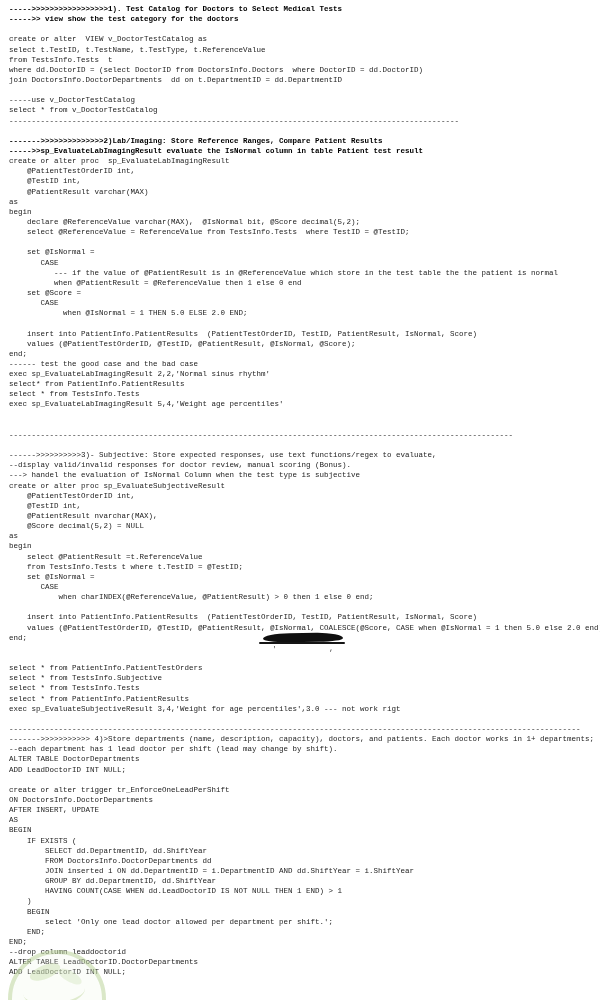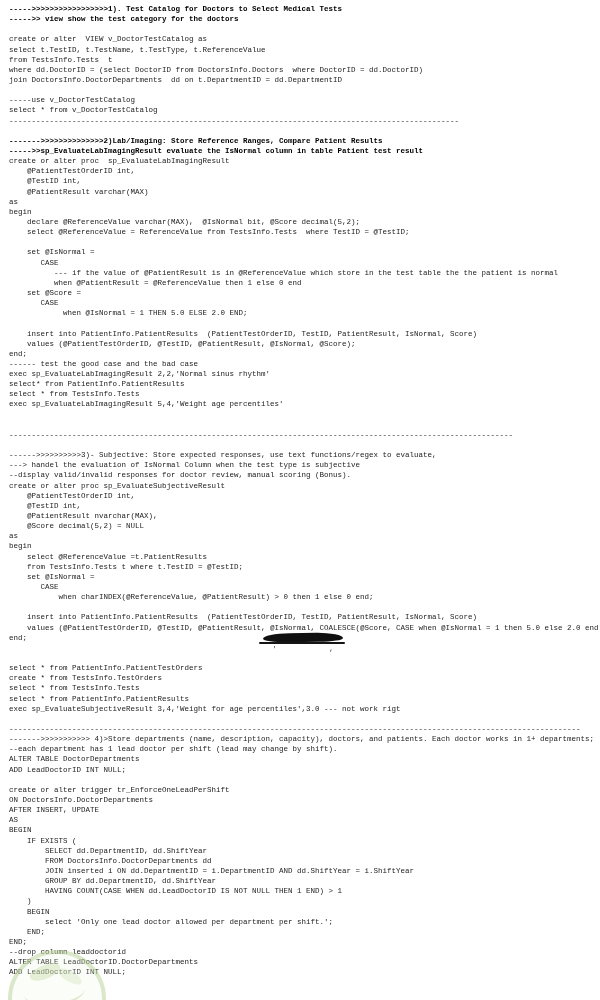--- a/index.html
+++ b/index.html
@@ -149,42 +149,42 @@
       <div class="line">------ test the good case and the bad case</div>
       <div class="line">exec sp_EvaluateLabImagingResult 2,2,'Normal sinus rhythm'</div>
       <div class="line">select* from PatientInfo.PatientResults</div>
       <div class="line">select * from TestsInfo.Tests</div>
       <div class="line">exec sp_EvaluateLabImagingResult 5,4,'Weight age percentiles'</div>
       <div class="line">&nbsp;</div>
       <div class="line">&nbsp;</div>
       <div class="line">----------------------------------------------------------------------------------------------------------------</div>
       <div class="line">&nbsp;</div>
       <div class="line">------&gt;&gt;&gt;&gt;&gt;&gt;&gt;&gt;&gt;&gt;3)- Subjective: Store expected responses, use text functions/regex to evaluate,</div>
+      <div class="line">--display valid/invalid responses for doctor review, manual scoring (Bonus).</div>
       <div class="line">---&gt; handel the evaluation of IsNormal Column when the test type is subjective</div>
-      <div class="line">--display valid/invalid responses for doctor review, manual scoring (Bonus).</div>
       <div class="line">create or alter proc sp_EvaluateSubjectiveResult</div>
       <div class="line">    @PatientTestOrderID int,</div>
       <div class="line">    @TestID int,</div>
       <div class="line">    @PatientResult nvarchar(MAX),</div>
       <div class="line">    @Score decimal(5,2) = NULL</div>
       <div class="line">as</div>
       <div class="line">begin</div>
-      <div class="line">    select @ReferenceValue =t.PatientResults</div>
+      <div class="line">    select @PatientResult =t.ReferenceValue</div>
       <div class="line">    from TestsInfo.Tests t where t.TestID = @TestID;</div>
       <div class="line">    set @IsNormal =</div>
       <div class="line">       CASE</div>
       <div class="line">           when charINDEX(@ReferenceValue, @PatientResult) &gt; 0 then 1 else 0 end;</div>
       <div class="line">&nbsp;</div>
       <div class="line">    insert into PatientInfo.PatientResults  (PatientTestOrderID, TestID, PatientResult, IsNormal, Score)</div>
       <div class="line">    values (@PatientTestOrderID, @TestID, @PatientResult, @IsNormal, COALESCE(@Score, CASE when @IsNormal = 1 then 5.0 else 2.0 end));</div>
       <div class="line">end;</div>
       <div class="line">&nbsp;</div>
       <div class="line">&nbsp;</div>
       <div class="line">select * from PatientInfo.PatientTestOrders</div>
-      <div class="line">create * from TestsInfo.TestOrders</div>
+      <div class="line">select * from TestsInfo.Subjective</div>
       <div class="line">select * from TestsInfo.Tests</div>
       <div class="line">select * from PatientInfo.PatientResults</div>
       <div class="line">exec sp_EvaluateSubjectiveResult 3,4,'Weight for age percentiles',3.0 --- not work rigt</div>
       <div class="line">&nbsp;</div>
       <div class="line">-------------------------------------------------------------------------------------------------------------------------------</div>
       <div class="line">-------&gt;&gt;&gt;&gt;&gt;&gt;&gt;&gt;&gt;&gt;&gt; 4)&gt;Store departments (name, description, capacity), doctors, and patients. Each doctor works in 1+ departments;</div>
       <div class="line">--each department has 1 lead doctor per shift (lead may change by shift).</div>
       <div class="line">ALTER TABLE DoctorDepartments</div>
       <div class="line">ADD LeadDoctorID INT NULL;</div>
       <div class="line">&nbsp;</div>

